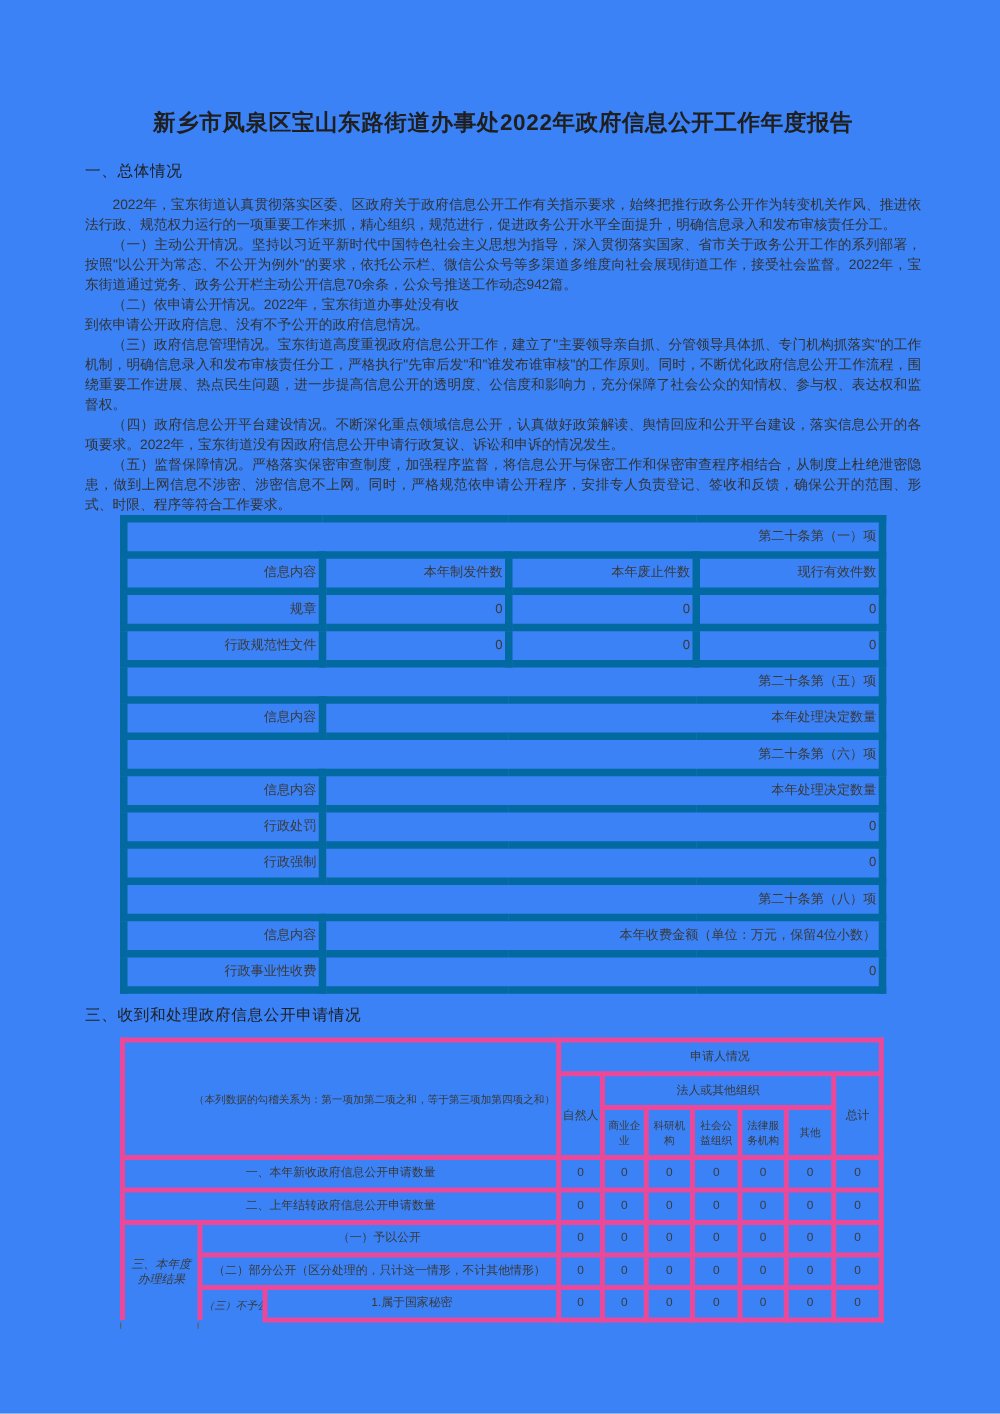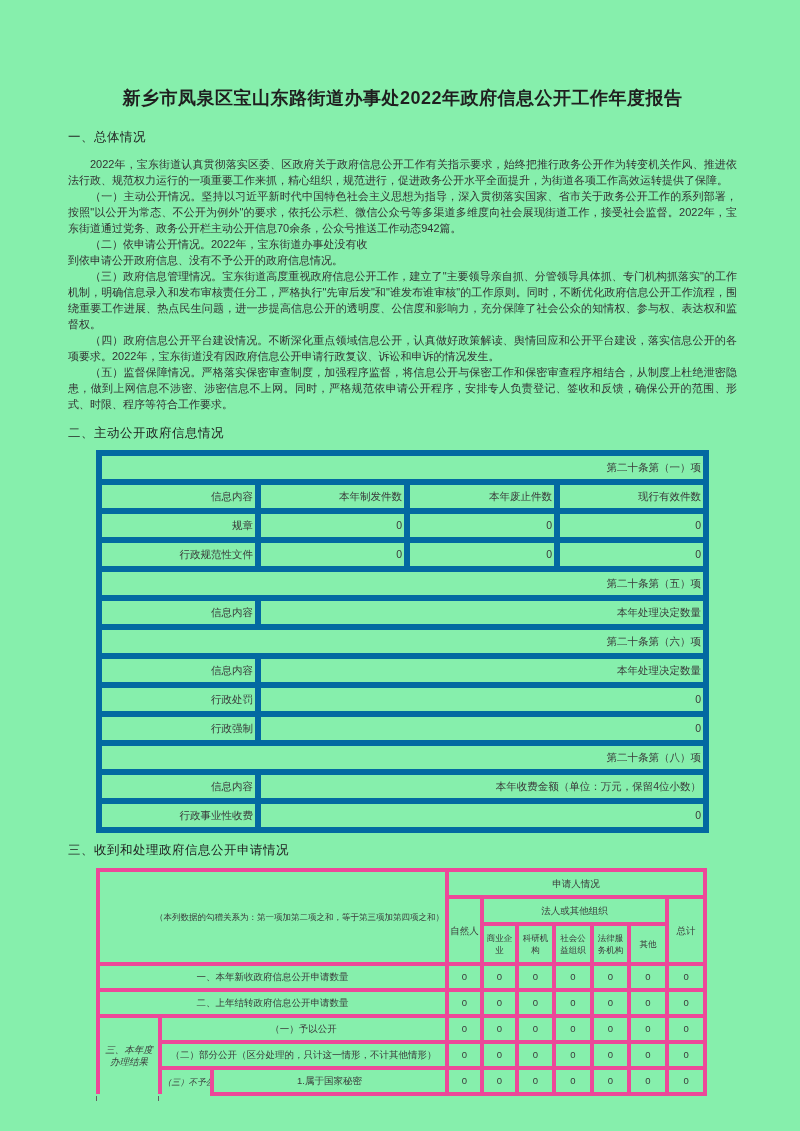--- a/index.html
+++ b/index.html
@@ -1,21 +1,21 @@
 <!DOCTYPE html>
 <html lang="zh"><head>
 <meta charset="utf-8">
 <style>
   html,body { margin:0; padding:0; background:#ffffff; }
   .page {
     position:relative;
     width:800px; height:1131px;
     box-sizing:border-box;
     padding:88px 63px 0 68px;
-    background:#86efac;
+    background:#3b82f6;
     font-family:"Liberation Sans", sans-serif;
     color:#333333;
     overflow:hidden;
   }
   .doc-title {
     font-size:18px; font-weight:bold; color:#1f1f1f;
     text-align:center; margin:0 0 21px 0; line-height:21px;
     letter-spacing:0.5px;
   }
   .sec-h {
@@ -66,32 +66,31 @@
 </head>
 <body>
 
 <div class="page">
 
   <h1 class="doc-title">新乡市凤泉区宝山东路街道办事处2022年政府信息公开工作年度报告</h1>
 
   <h2 class="sec-h" id="sec1h">一、总体情况</h2>
 
   <div class="body-text">
-    <p class="body-p">2022年，宝东街道认真贯彻落实区委、区政府关于政府信息公开工作有关指示要求，始终把推行政务公开作为转变机关作风、推进依法行政、规范权力运行的一项重要工作来抓，精心组织，规范进行，促进政务公开水平全面提升，为街道各项工作高效运转提供了保障。</p>
+    <p class="body-p">2022年，宝东街道认真贯彻落实区委、区政府关于政府信息公开工作有关指示要求，始终把推行政务公开作为转变机关作风、推进依法行政、规范权力运行的一项重要工作来抓，精心组织，规范进行，促进政务公开水平全面提升，明确信息录入和发布审核责任分工。</p>
     <p class="body-p">（一）主动公开情况。坚持以习近平新时代中国特色社会主义思想为指导，深入贯彻落实国家、省市关于政务公开工作的系列部署，按照"以公开为常态、不公开为例外"的要求，依托公示栏、微信公众号等多渠道多维度向社会展现街道工作，接受社会监督。2022年，宝东街道通过党务、政务公开栏主动公开信息70余条，公众号推送工作动态942篇。</p>
     <p class="body-p">
       <span class="pline indent">（二）依申请公开情况。2022年，宝东街道办事处没有收</span>
       <span class="pline">到依申请公开政府信息、没有不予公开的政府信息情况。</span>
     </p>
     <p class="body-p">（三）政府信息管理情况。宝东街道高度重视政府信息公开工作，建立了"主要领导亲自抓、分管领导具体抓、专门机构抓落实"的工作机制，明确信息录入和发布审核责任分工，严格执行"先审后发"和"谁发布谁审核"的工作原则。同时，不断优化政府信息公开工作流程，围绕重要工作进展、热点民生问题，进一步提高信息公开的透明度、公信度和影响力，充分保障了社会公众的知情权、参与权、表达权和监督权。</p>
     <p class="body-p">（四）政府信息公开平台建设情况。不断深化重点领域信息公开，认真做好政策解读、舆情回应和公开平台建设，落实信息公开的各项要求。2022年，宝东街道没有因政府信息公开申请行政复议、诉讼和申诉的情况发生。</p>
     <p class="body-p">（五）监督保障情况。严格落实保密审查制度，加强程序监督，将信息公开与保密工作和保密审查程序相结合，从制度上杜绝泄密隐患，做到上网信息不涉密、涉密信息不上网。同时，严格规范依申请公开程序，安排专人负责登记、签收和反馈，确保公开的范围、形式、时限、程序等符合工作要求。</p>
   </div>
 
-  <h2 class="sec-h" id="sec2h">二、主动公开政府信息情况</h2>
 
   <table id="table1">
     <colgroup>
       <col style="width:159px">
         <col style="width:149px">
         <col style="width:150px">
         <col style="width:149px">
     </colgroup>
     <tbody id="t1body">
         <tr>

